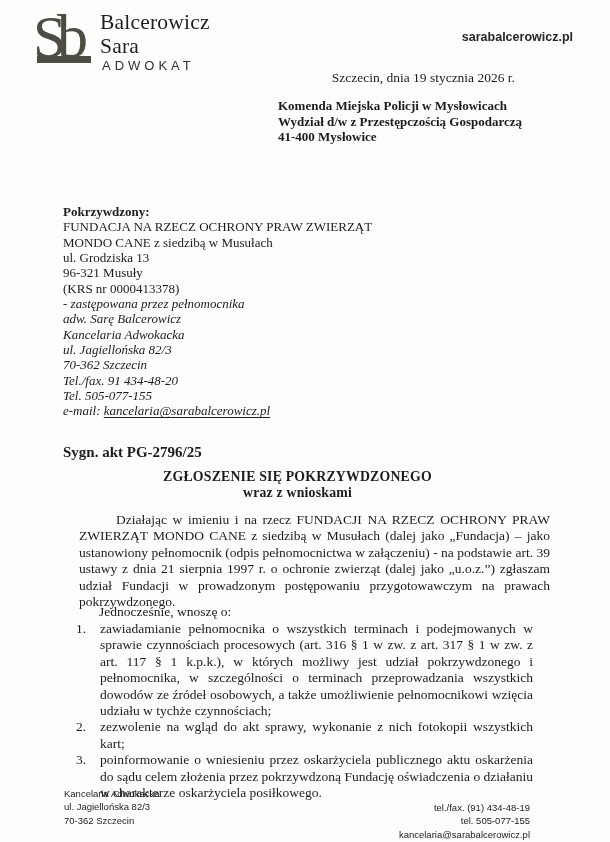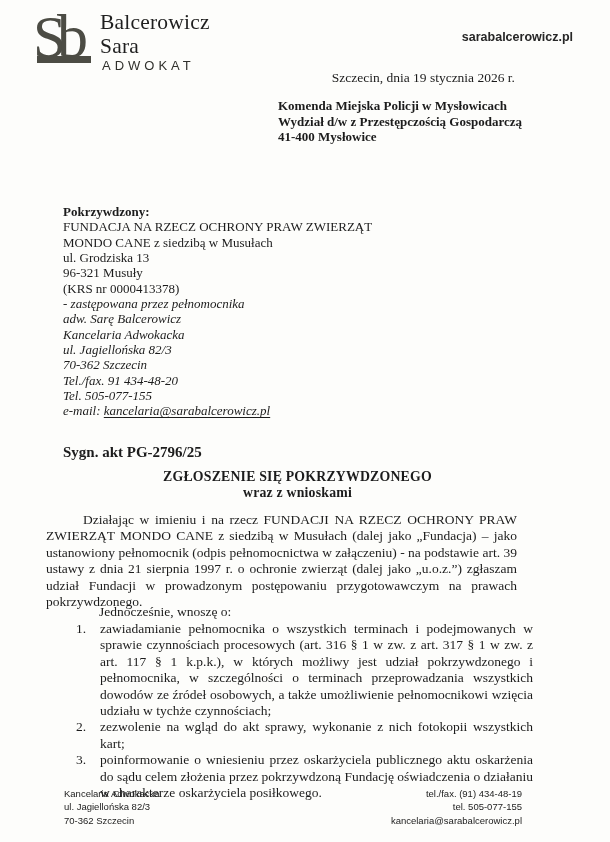--- a/index.html
+++ b/index.html
@@ -49,21 +49,21 @@
   
   .case-no { position: absolute; left: 63px; top: 444px; font-size: 15px; font-weight: bold; }
   .doc-title {
     position: absolute; left: 62px; top: 469px; width: 471px;
     text-align: center; font-weight: bold; font-size: 13.8px; line-height: 16px;
     letter-spacing: 0.2px;
   }
 
   
   .para {
-    position: absolute; left: 46px; top: 512px; width: 471px;
+    position: absolute; left: 79px; top: 512px; width: 471px;
     font-size: 13.5px; line-height: 16.4px;
     text-align: justify; text-indent: 37px;
   }
   .motions-intro {
     position: absolute; left: 62px; top: 604px; width: 471px;
     font-size: 13.5px; text-indent: 37px;
   }
   .motions { position: absolute; left: 62px; top: 621px; width: 471px; }
   .motion-item {
     position: relative; padding-left: 38px;
@@ -71,21 +71,21 @@
   }
   .motion-item .num { position: absolute; left: 14px; top: 0; }
 
   
   .footer-left, .footer-right {
     position: absolute; top: 787px;
     font-family: "Liberation Sans", sans-serif;
     font-size: 9.5px; line-height: 13.4px; color: #222;
   }
   .footer-left { left: 64px; }
-  .footer-right { right: 88px; text-align: right; }
+  .footer-right { right: 80px; text-align: right; margin-top: 14px; }
 </style>
 </head>
 <body>
 
 <div class="page">
 
   <div class="logo">
     <svg width="56" height="58" viewBox="0 0 56 58" aria-hidden="true">
       <text x="-3" y="49" font-size="60" fill="#4c4c44">S</text>
       <text x="21" y="49" font-size="62" fill="#4c4c44">b</text>

